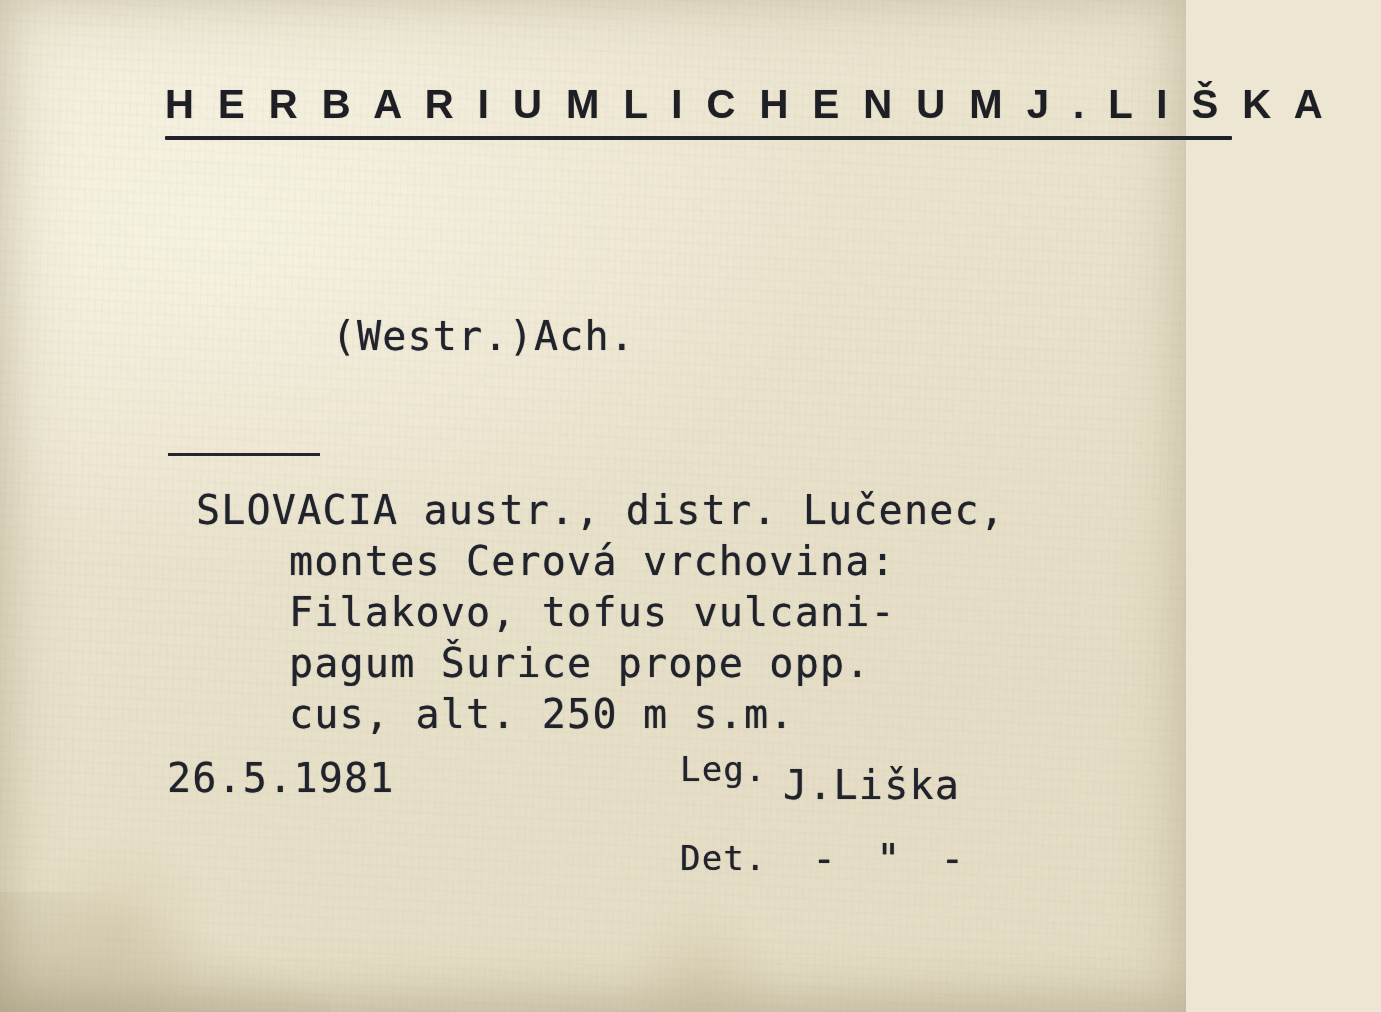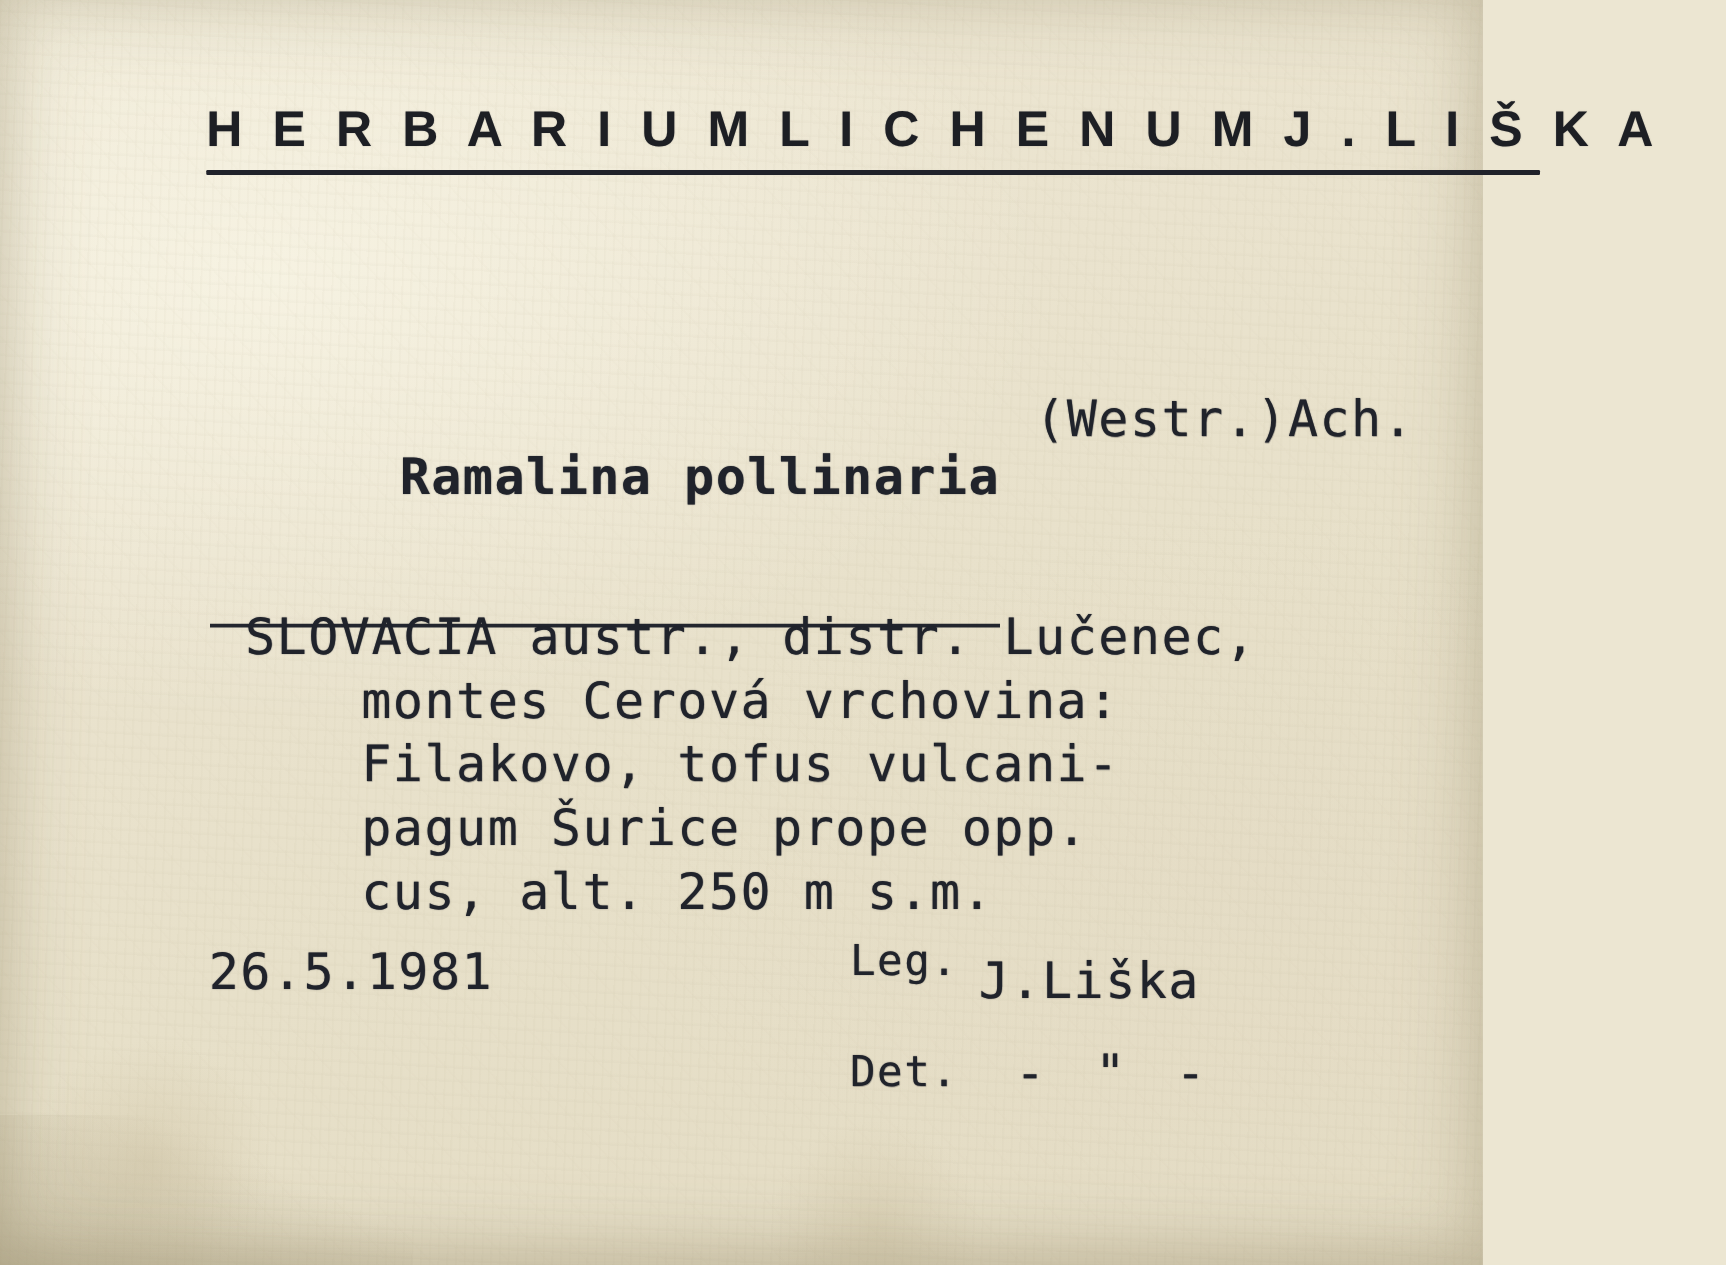--- a/index.html
+++ b/index.html
@@ -110,21 +110,21 @@
   }
   #species-underline {
     position: absolute;
     left: 0;
     right: 0;
     bottom: -3px;
     height: 3px;
     background: #23262e;
   }
   #species-author {
-    margin-left: 28px;
+    margin-left: 12px;
   }
 
   #locality-block {
     position: absolute;
     left: 196px;
     top: 485px;
   }
   .locality-line {
     line-height: 51px;
   }
@@ -171,21 +171,20 @@
   <div id="corner-shade"></div>
   <div id="edge-vignette"></div>
 
   <div id="header-block">
     <div id="herbarium-title">H E R B A R I U M   L I C H E N U M   J .  L I Š K A</div>
     <div id="header-rule"></div>
   </div>
 
   <div id="species-line">
     <span id="species-name" class="tw">
-      <span>Ramalina pollinaria</span>
       <span id="species-underline"></span>
     </span>
     <span id="species-author" class="tw">(Westr.)Ach.</span>
   </div>
 
   <div id="locality-block">
     <div class="tw locality-line">SLOVACIA austr., distr. Lučenec,</div>
     <div class="tw locality-line indented">montes Cerová vrchovina:</div>
     <div class="tw locality-line indented">Filakovo, tofus vulcani-</div>
     <div class="tw locality-line indented">pagum Šurice prope opp.</div>

